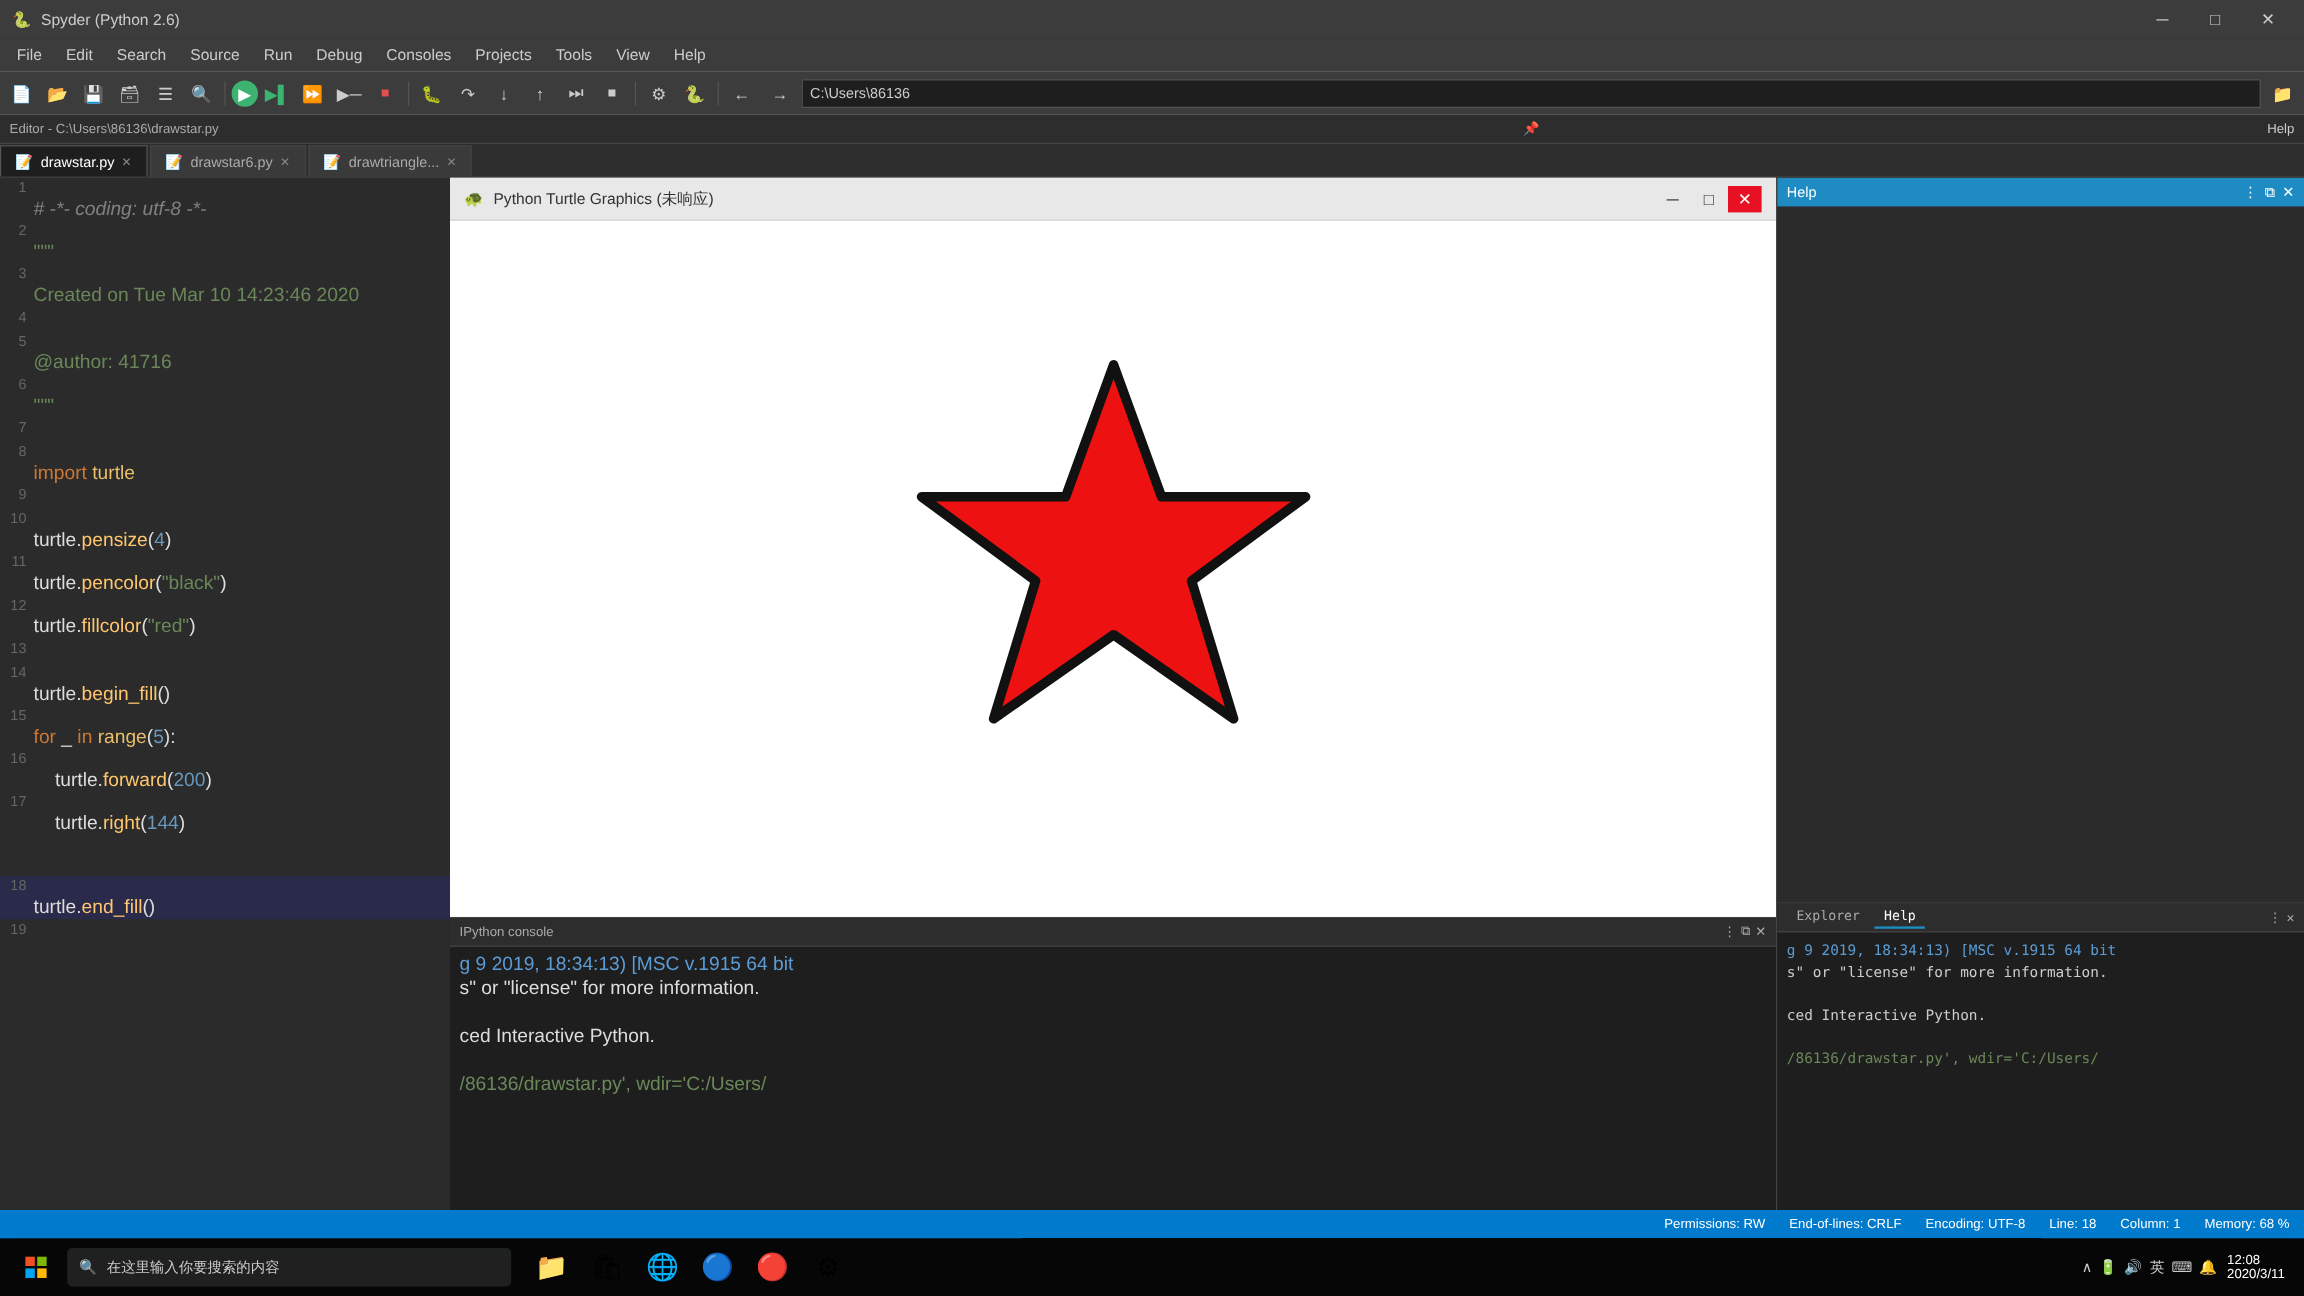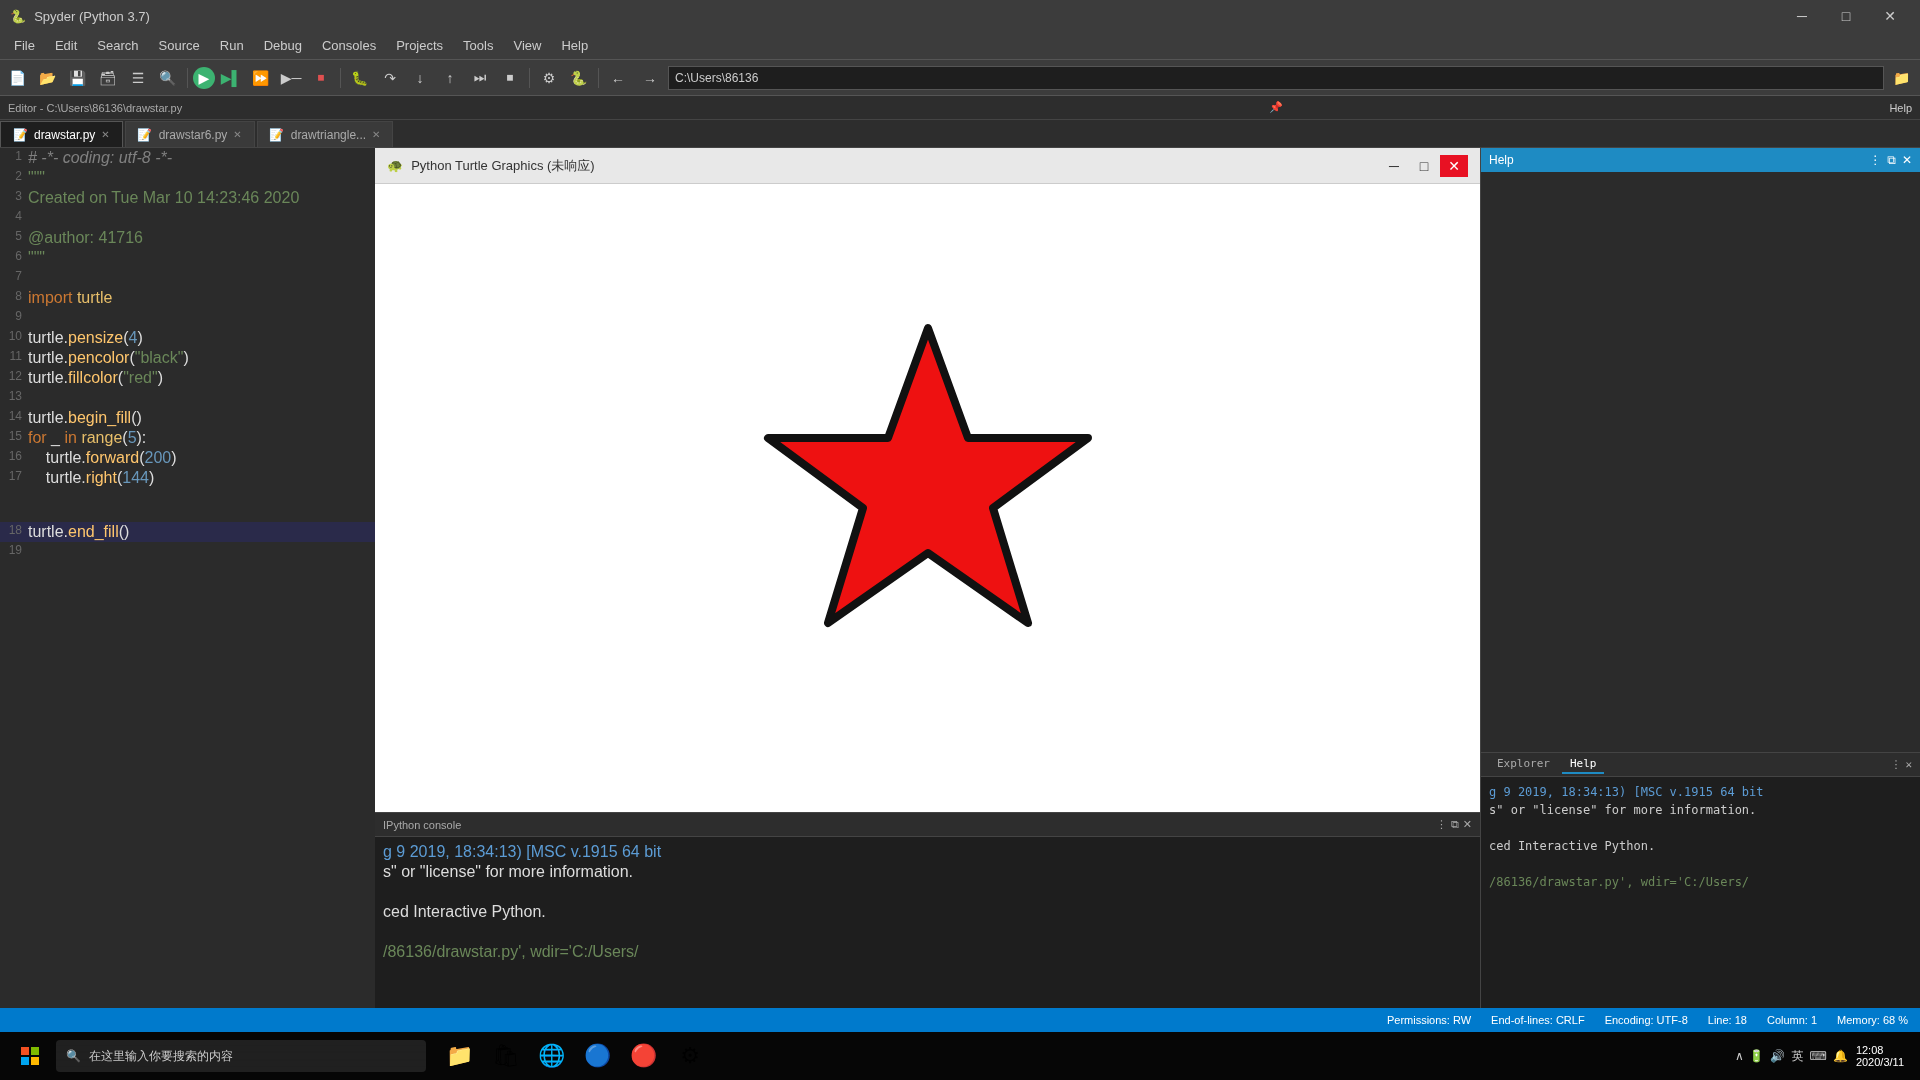--- a/index.html
+++ b/index.html
@@ -136,21 +136,21 @@
       text-align: right;
       padding-right: 6px;
       user-select: none;
       font-size: 12px;
       padding-top: 1px;
     }
     .code-content {
       flex: 1;
       color: #ddd;
       white-space: pre;
-      padding-top: 1px;
+      padding-top: 18px;
     }
     .kw { color: #cc7832; }
     .str { color: #6a8759; }
     .num { color: #6897bb; }
     .comment { color: #808080; font-style: italic; }
     .method { color: #ffc66d; }
     .builtin { color: #e8bf6a; }
 
     
     .turtle-window {
@@ -334,21 +334,21 @@
       flex-shrink: 0;
       border-left: 1px solid #444;
     }
 
     .editor-area {
       flex: 1;
       overflow: auto;
     }
 
     .console-pane {
-      height: 220px;
+      height: 268px;
       background: #1e1e1e;
       border-top: 1px solid #444;
       flex-shrink: 0;
     }
 
     .console-pane-header {
       height: 24px;
       background: #2d2d2d;
       display: flex;
       align-items: center;
@@ -401,21 +401,21 @@
     }
   </style>
 </head>
 <body>
 
 <div class="main-window">
 
   <div class="title-bar">
     <div class="title-bar-left">
       <span>🐍</span>
-      <span>Spyder (Python 3.7)</span>
+      <span>Spyder (Python 2.6)</span>
     </div>
     <div class="title-bar-controls">
       <button class="title-btn">─</button>
       <button class="title-btn">□</button>
       <button class="title-btn close">✕</button>
     </div>
   </div>
 
   <div class="menu-bar">
     <div class="menu-item">File</div>

